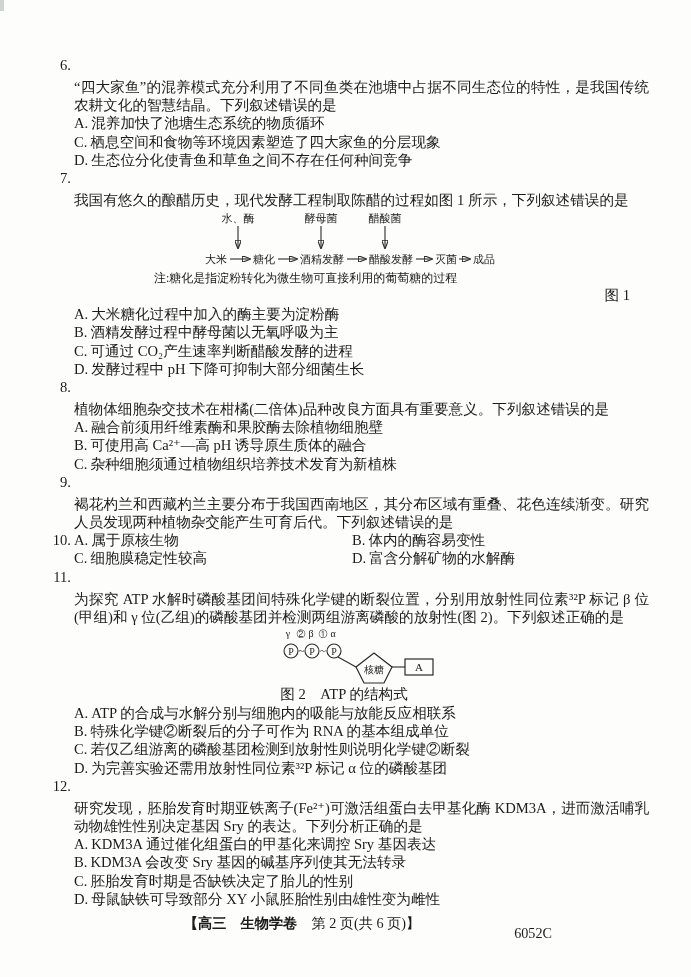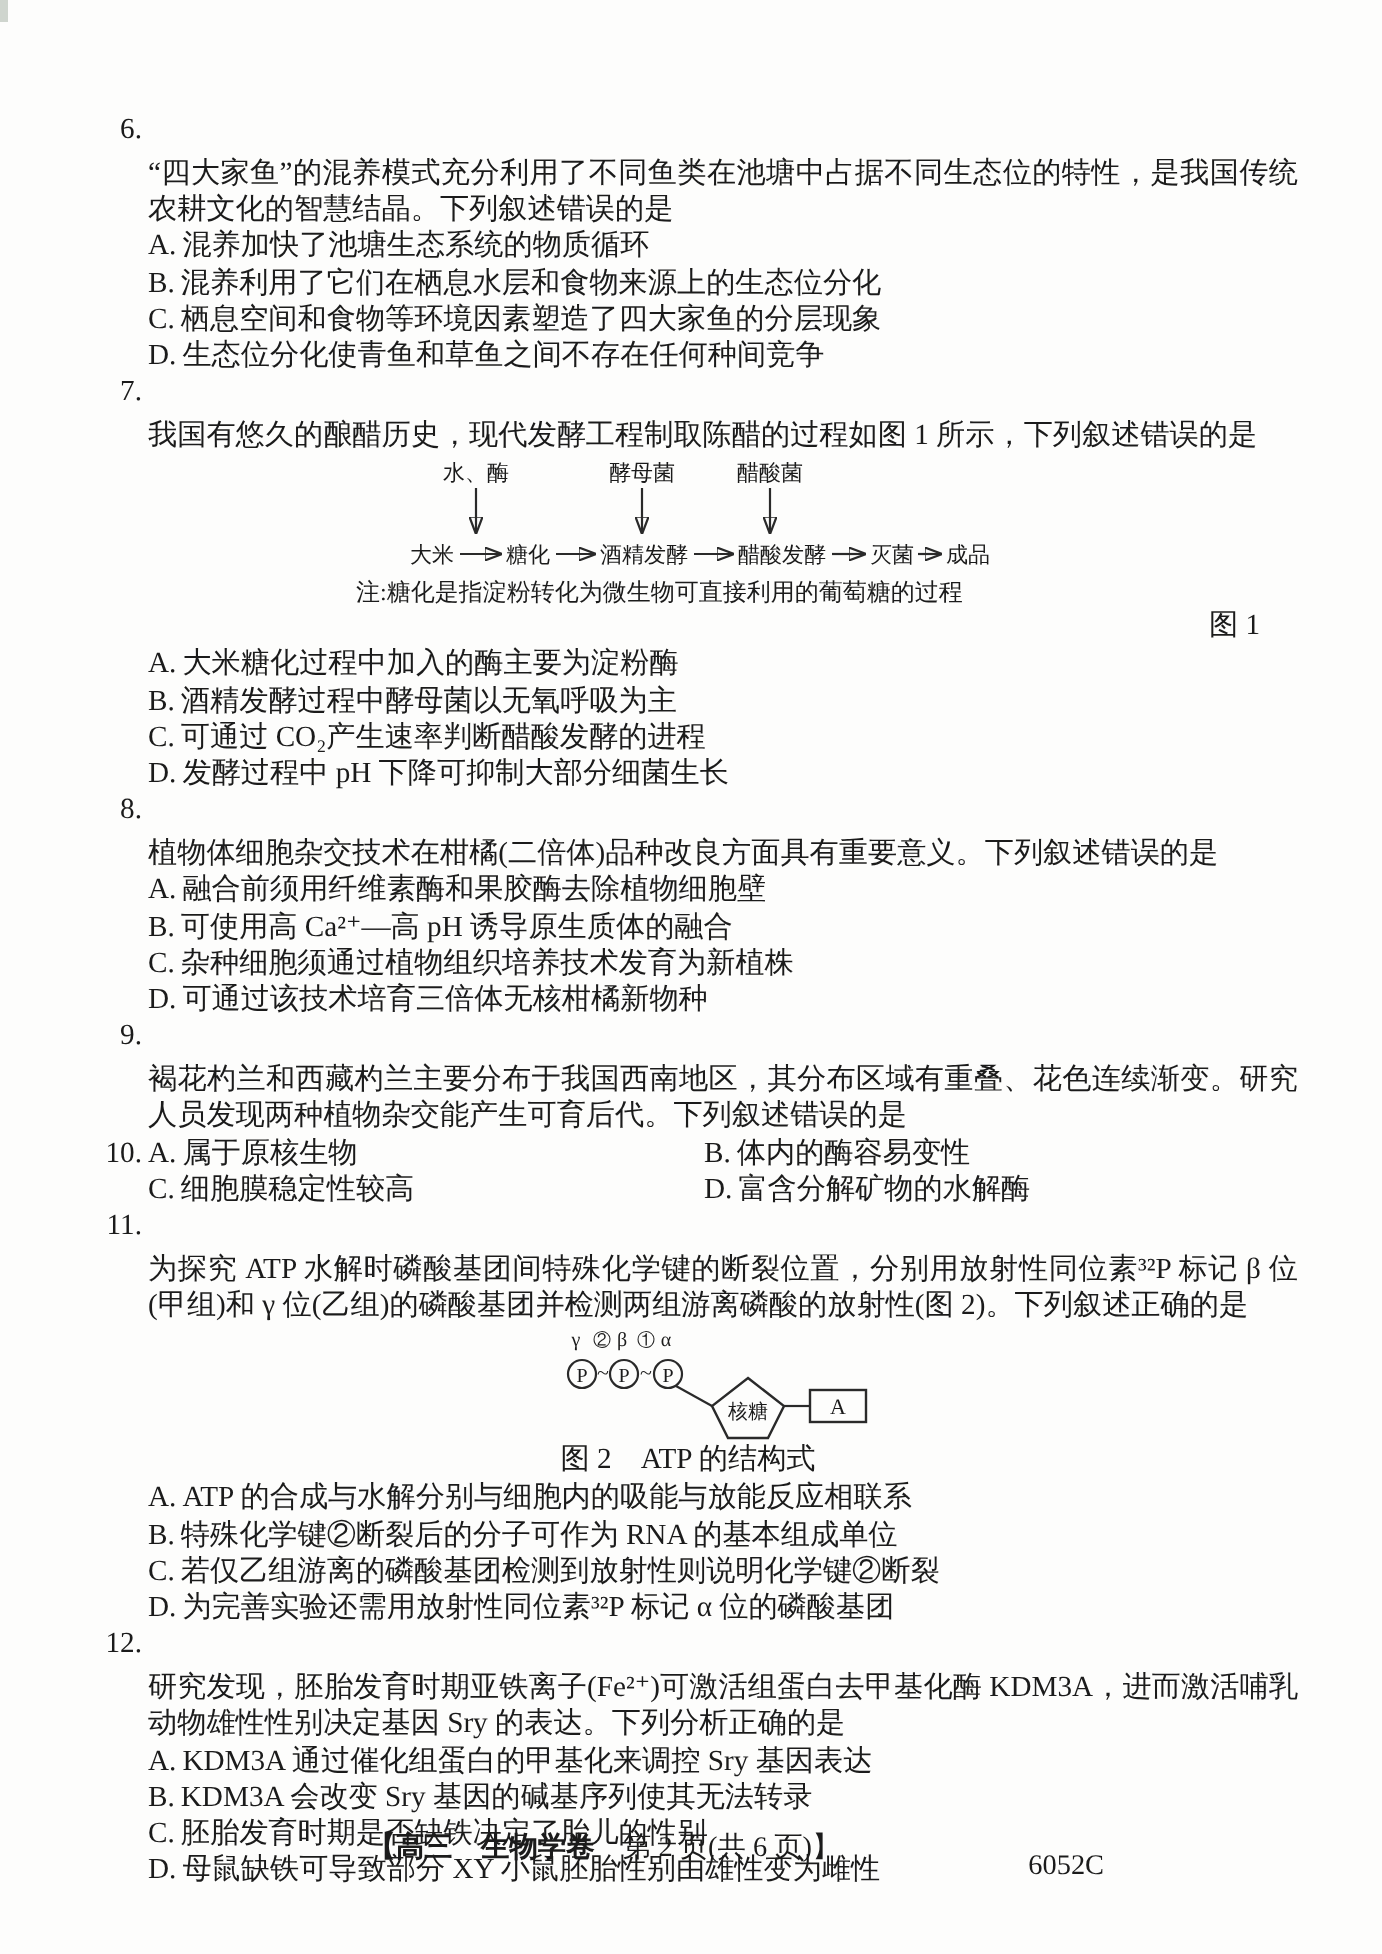--- a/index.html
+++ b/index.html
@@ -23,21 +23,21 @@
   .opts{}
   .opts.two-col{display:grid;grid-template-columns:278px 1fr;}
   .opt{white-space:nowrap;}
   .opt-label{margin-right:3px;}
   
   .fig{margin:1px 0 1px 0;}
   .fig svg{display:block;}
   .fig text{font-family:"Liberation Serif","DejaVu Serif",serif;fill:#1b1b1b;}
   .fig line, .fig path, .fig polygon, .fig rect, .fig circle{stroke:#2a2a2a;fill:none;}
   #fig1 svg{margin-left:123px;}
-  #fig1 .fig-note{margin-left:104px;font-size:12px;white-space:nowrap;line-height:16px;}
+  #fig1 .fig-note{margin-left:80px;font-size:12px;white-space:nowrap;line-height:16px;}
   #fig1 .fig-caption{width:556px;text-align:right;line-height:18px;}
   #fig2 svg{margin-left:207px;}
   #fig2 .fig-caption{width:540px;text-align:center;line-height:18px;}
   
   .footer{position:absolute;left:0;top:914px;width:604px;font-size:14.2px;}
   .footer-center{text-align:center;}
   .footer-title{font-weight:bold;}
   .paper-code{position:absolute;right:52px;top:0;margin-top:11px;}
 </style>
 </head>
@@ -46,21 +46,20 @@
 <div class="page">
   <div class="scan-mark"></div>
 
   <div class="content">
       <div class="q">
         <div class="q-num">6.</div>
         <div class="q-body">
           <div class="stem">“四大家鱼”的混养模式充分利用了不同鱼类在池塘中占据不同生态位的特性，是我国传统农耕文化的智慧结晶。下列叙述错误的是</div>
           <div class="opts">
             <div class="opt"><span class="opt-label">A.</span><span class="opt-text">混养加快了池塘生态系统的物质循环</span></div>
-            <div class="opt"><span class="opt-label">B.</span><span class="opt-text">混养利用了它们在栖息水层和食物来源上的生态位分化</span></div>
             <div class="opt"><span class="opt-label">C.</span><span class="opt-text">栖息空间和食物等环境因素塑造了四大家鱼的分层现象</span></div>
             <div class="opt"><span class="opt-label">D.</span><span class="opt-text">生态位分化使青鱼和草鱼之间不存在任何种间竞争</span></div>
           </div>
         </div>
       </div>
       <div class="q">
         <div class="q-num">7.</div>
         <div class="q-body">
           <div class="stem">我国有悠久的酿醋历史，现代发酵工程制取陈醋的过程如图 1 所示，下列叙述错误的是</div>
           <div class="fig" id="fig1">
@@ -103,21 +102,20 @@
         </div>
       </div>
       <div class="q">
         <div class="q-num">8.</div>
         <div class="q-body">
           <div class="stem">植物体细胞杂交技术在柑橘(二倍体)品种改良方面具有重要意义。下列叙述错误的是</div>
           <div class="opts">
             <div class="opt"><span class="opt-label">A.</span><span class="opt-text">融合前须用纤维素酶和果胶酶去除植物细胞壁</span></div>
             <div class="opt"><span class="opt-label">B.</span><span class="opt-text">可使用高 Ca²⁺—高 pH 诱导原生质体的融合</span></div>
             <div class="opt"><span class="opt-label">C.</span><span class="opt-text">杂种细胞须通过植物组织培养技术发育为新植株</span></div>
-            <div class="opt"><span class="opt-label">D.</span><span class="opt-text">可通过该技术培育三倍体无核柑橘新物种</span></div>
           </div>
         </div>
       </div>
       <div class="q">
         <div class="q-num">9.</div>
         <div class="q-body">
           <div class="stem">褐花杓兰和西藏杓兰主要分布于我国西南地区，其分布区域有重叠、花色连续渐变。研究人员发现两种植物杂交能产生可育后代。下列叙述错误的是</div>
         </div>
       </div>
       <div class="q">

